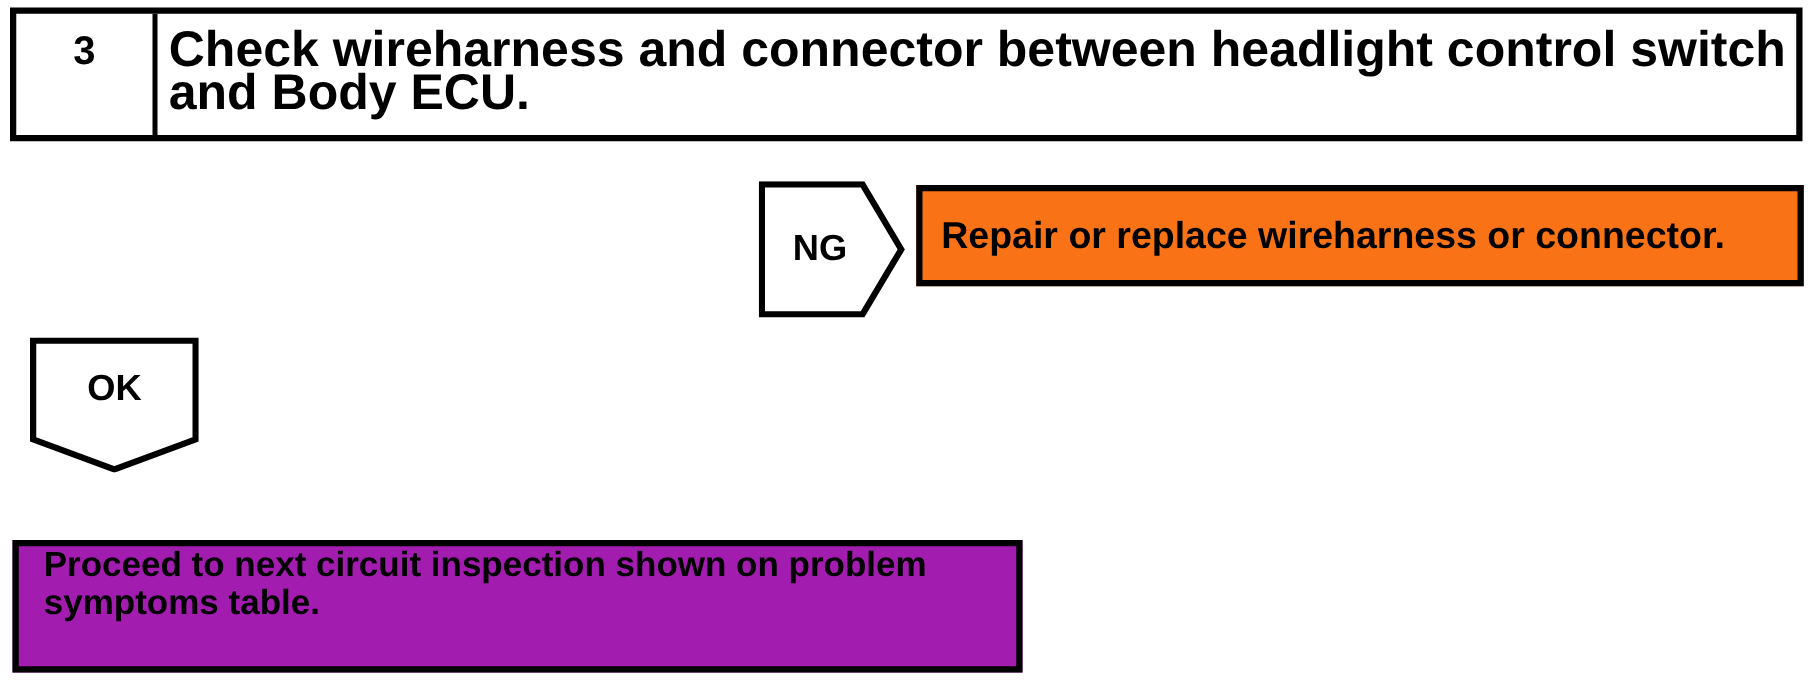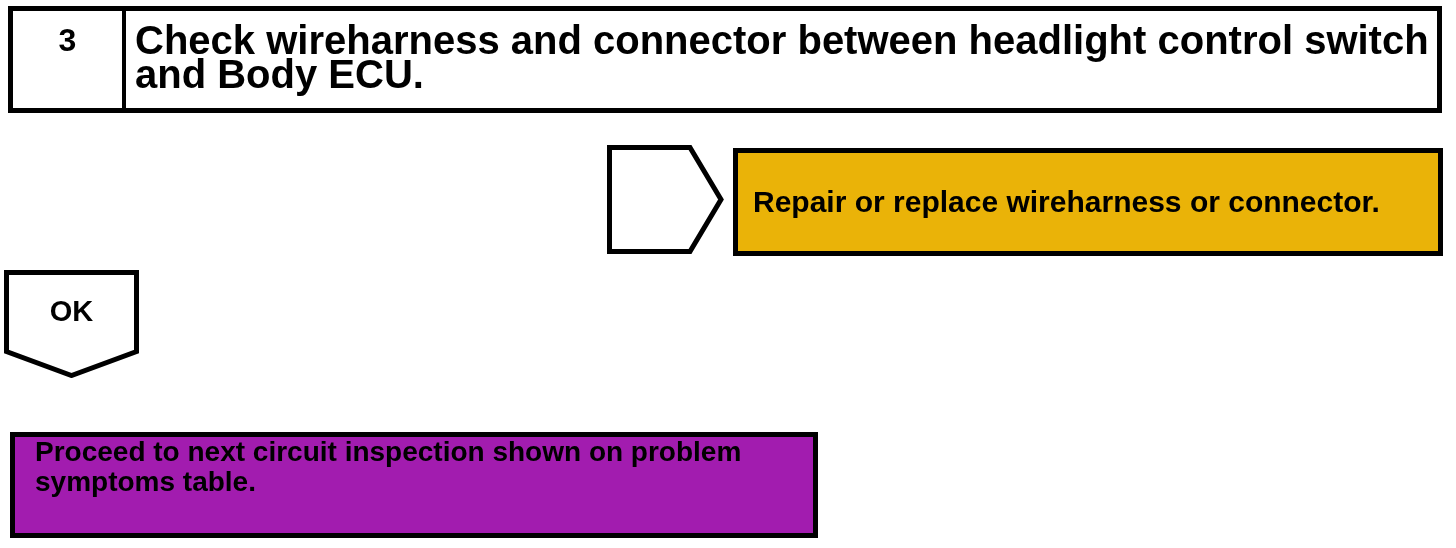--- a/index.html
+++ b/index.html
@@ -73,34 +73,34 @@
     justify-content: center;
     font-size: 29px;
   }
 
   
   .ng-action-box {
     position: absolute;
     left: 733px;
     top: 148px;
     width: 710px;
-    height: 108px;
+    height: 81px;
     border: 5px solid #000;
     box-sizing: border-box;
     display: flex;
     align-items: center;
     padding-left: 15px;
     font-size: 30px;
-    background: #eab308;
+    background: #f97316;
   }
 
   
   .ok-shape {
     position: absolute;
-    left: 4px;
+    left: 24px;
     top: 270px;
     width: 135px;
     height: 108px;
   }
   .ok-shape svg {
     position: absolute;
     left: 0;
     top: 0;
     display: block;
   }
@@ -138,20 +138,21 @@
 
   <div class="step-box">
     <div class="step-number-cell">3</div>
     <div class="step-text-cell">Check wireharness and connector between headlight control switch and Body ECU.</div>
   </div>
 
   <div class="ng-shape">
     <svg width="117" height="109" viewBox="0 0 117 109">
       <polygon points="2.5,2.5 83,2.5 114,54.5 83,106.5 2.5,106.5" fill="#ffffff" stroke="#000000" stroke-width="5"></polygon>
     </svg>
+    <span class="shape-label">NG</span>
   </div>
 
   <div class="ng-action-box">
     <span>Repair or replace wireharness or connector.</span>
   </div>
 
   <div class="ok-shape">
     <svg width="135" height="108" viewBox="0 0 135 108">
       <polygon points="2.5,2.5 132.5,2.5 132.5,81.5 67.5,105.5 2.5,81.5" fill="#ffffff" stroke="#000000" stroke-width="5"></polygon>
     </svg>

